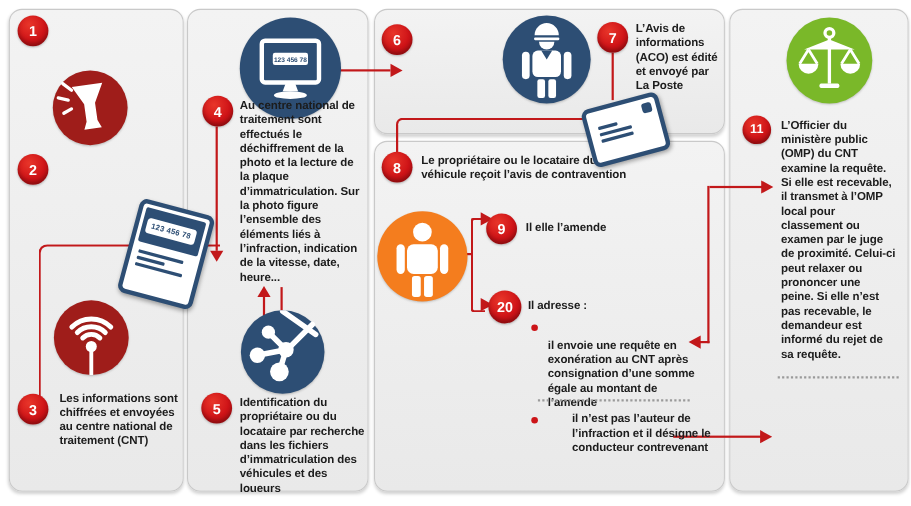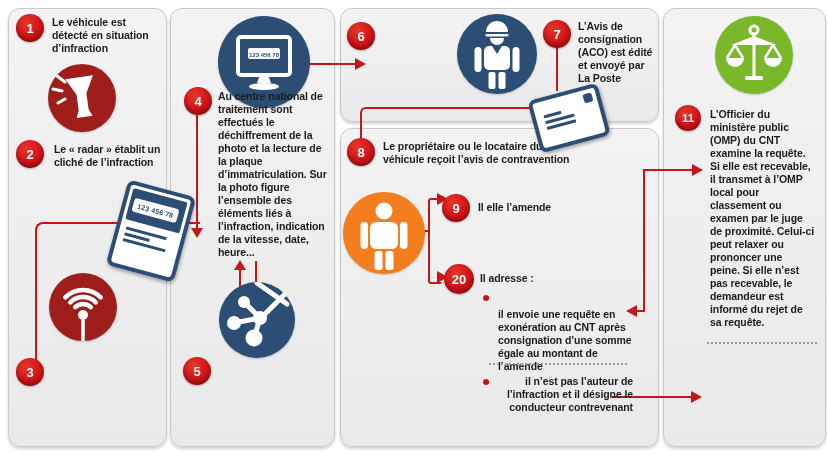--- a/index.html
+++ b/index.html
@@ -181,52 +181,57 @@
   </div>
 
   <div class="envelope">
     <div class="stamp"></div>
     <div class="env-line" style="top:14px;width:18px;"></div>
     <div class="env-line" style="top:20px;width:30px;"></div>
     <div class="env-line" style="top:26px;width:30px;"></div>
   </div>
 
   <div class="step-circle" style="left:16px;top:14px;">1</div>
-  <div class="step-text" style="left:52px;top:16px;width:112px;">Le véhicule est
-détecté en situation
-d’infraction</div>
 
   <div class="step-circle" style="left:16px;top:140px;">2</div>
-  <div class="step-text" style="left:54px;top:143px;width:110px;">Le « radar » établit un
-cliché de l’infraction</div>
 
   <div class="step-circle" style="left:16px;top:358px;">3</div>
+  <div class="step-text" style="left:54px;top:356px;width:110px;">Les informations sont
+chiffrées et envoyées
+au centre national de
+traitement (CNT)</div>
 
   <div class="step-circle" style="left:184px;top:87px;">4</div>
   <div class="step-text" style="left:218px;top:90px;width:114px;">Au centre national de
 traitement sont
 effectués le
 déchiffrement de la
 photo et la lecture de
 la plaque
 d’immatriculation. Sur
 la photo figure
 l’ensemble des
 éléments liés à
 l’infraction, indication
 de la vitesse, date,
 heure...</div>
 
   <div class="step-circle" style="left:183px;top:357px;">5</div>
+  <div class="step-text" style="left:218px;top:360px;width:114px;">Identification du
+propriétaire ou du
+locataire par recherche
+dans les fichiers
+d’immatriculation des
+véhicules et des loueurs</div>
 
   <div class="step-circle" style="left:347px;top:22px;">6</div>
 
   <div class="step-circle" style="left:543px;top:20px;">7</div>
   <div class="step-text" style="left:578px;top:20px;width:80px;">L’Avis de
-consignation
+informations
 (ACO) est édité
 et envoyé par
 La Poste</div>
 
   <div class="step-circle" style="left:347px;top:138px;">8</div>
   <div class="step-text" style="left:383px;top:140px;width:270px;">Le propriétaire ou le locataire du
 véhicule reçoit l’avis de contravention</div>
 
   <div class="step-circle" style="left:442px;top:194px;">9</div>
   <div class="step-text" style="left:478px;top:201px;width:120px;">Il elle l’amende</div>
@@ -237,21 +242,21 @@
   <div class="bullet-dot" style="left:483px;top:295px;"></div>
   <div class="step-text" style="left:498px;top:308px;width:135px;">il envoie une requête en
 exonération au CNT après
 consignation d’une somme
 égale au montant de
 l’amende</div>
 
   <div class="dotline" style="left:489px;top:363px;width:138px;"></div>
 
   <div class="bullet-dot" style="left:483px;top:379px;"></div>
-  <div class="step-text" style="left:498px;top:375px;width:135px;text-align:right;">il n’est pas l’auteur de
+  <div class="step-text" style="left:520px;top:375px;width:135px;">il n’est pas l’auteur de
 l’infraction et il désigne le
 conducteur contrevenant</div>
 
   <div class="step-circle" style="left:675px;top:105px;width:26px;height:26px;font-size:11.5px;">11</div>
   <div class="step-text" style="left:710px;top:108px;width:112px;">L’Officier du
 ministère public
 (OMP) du CNT
 examine la requête.
 Si elle est recevable,
 il transmet à l’OMP

